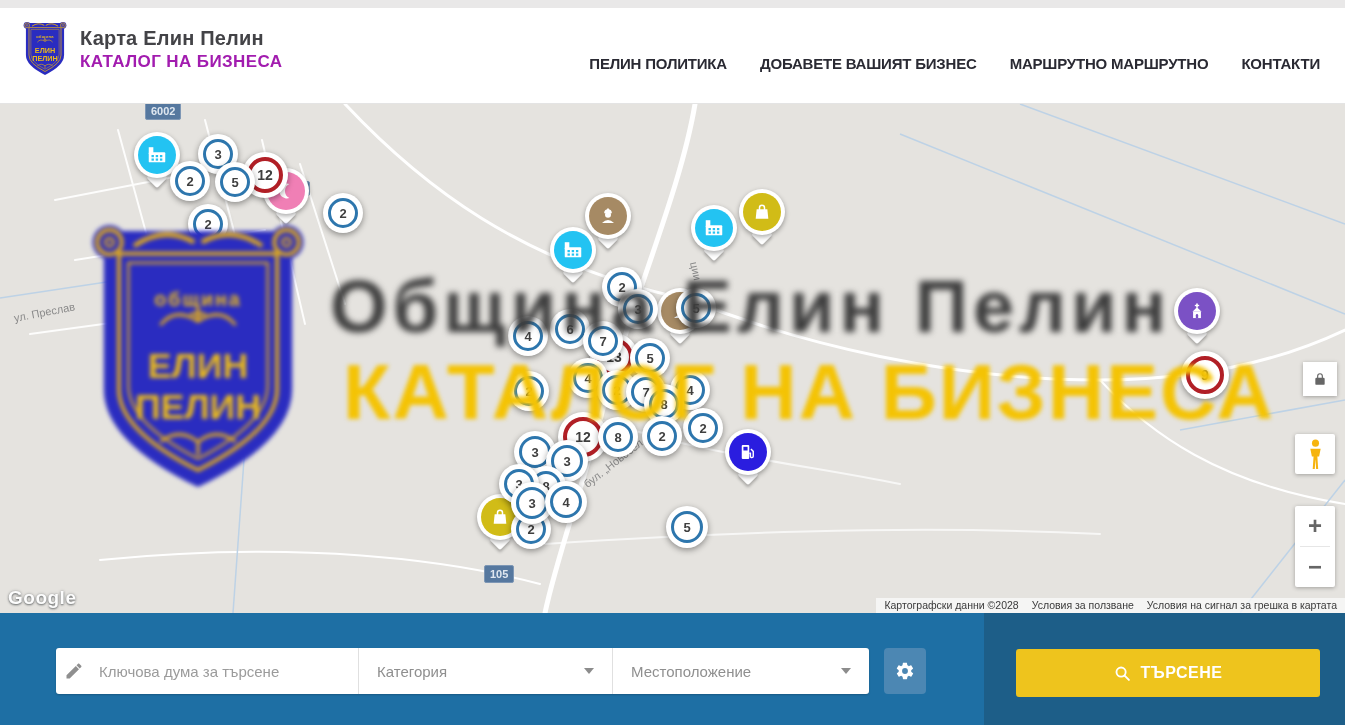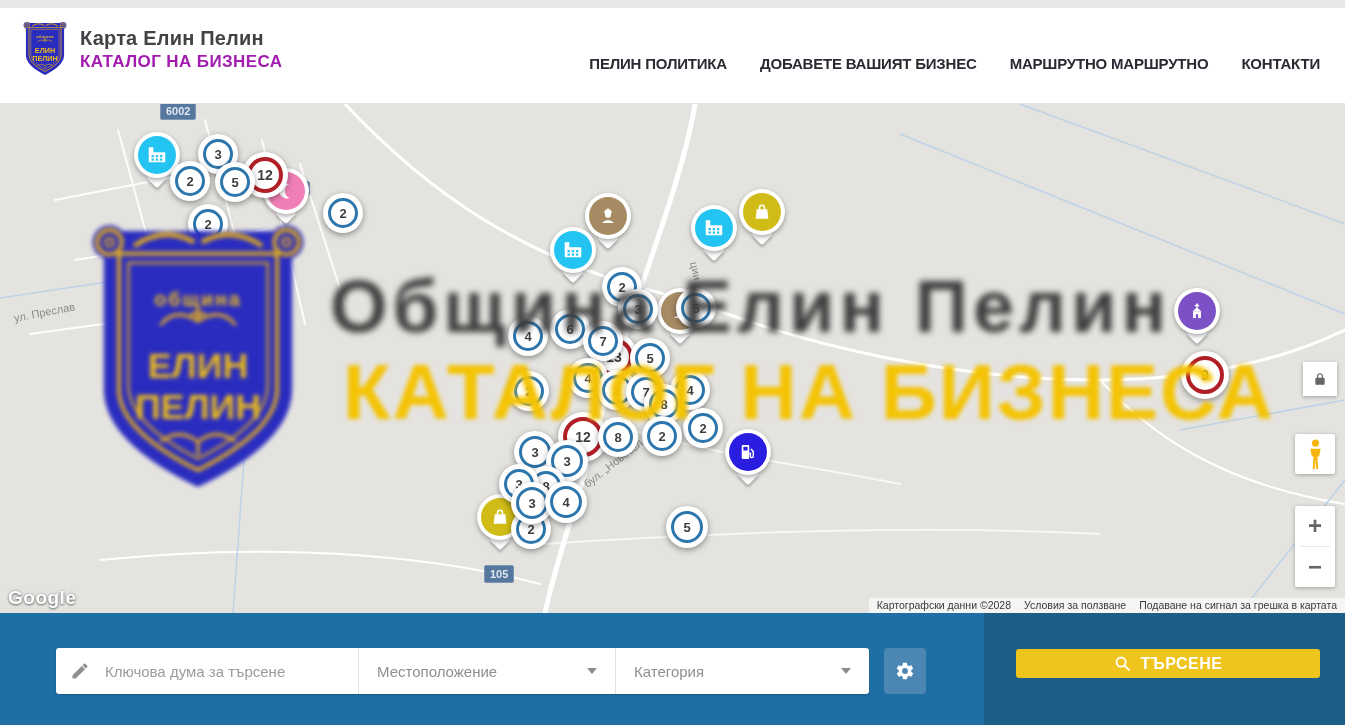--- a/index.html
+++ b/index.html
@@ -50,29 +50,29 @@
   .ctrl-lock { left:1303px; top:258px; width:34px; height:34px; }
   .ctrl-pegman { left:1295px; top:330px; width:40px; height:40px; border-radius:2px; }
   .ctrl-zoom { position:absolute; left:1295px; top:402px; width:40px; height:81px; background:#fff; border-radius:2px; box-shadow:0 1px 4px rgba(0,0,0,.3); display:flex; flex-direction:column; z-index:10; }
   .zoom-btn { flex:1; display:flex; align-items:center; justify-content:center; font-size:24px; font-weight:bold; color:#666; cursor:pointer; }
   .zoom-divider { height:1px; background:#e6e6e6; margin:0 5px; }
 
   
   .search-bar { position:absolute; top:613px; left:0; width:1345px; height:112px; background:#1e6fa4; }
   .search-panel-right { position:absolute; left:984px; top:0; width:361px; height:112px; background:#1d5e88; }
   .search-group { position:absolute; left:56px; top:35px; width:813px; height:46px; background:#fff; border-radius:3px; display:flex; align-items:stretch; z-index:2; box-shadow:0 1px 2px rgba(0,0,0,.2); }
-  .sg-keyword { width:302px; display:flex; align-items:center; padding-left:14px; gap:13px; }
+  .sg-keyword { width:302px; display:flex; align-items:center; padding-left:8px; gap:13px; }
   .sg-keyword input { border:none; outline:none; font-size:15px; color:#555; width:230px; font-family:"Liberation Sans", sans-serif; }
   .sg-keyword input::placeholder { color:#9b9b9b; opacity:1; }
   .sg-select { border-left:1px solid #e0e0e0; display:flex; align-items:center; justify-content:space-between; padding:0 18px 0 18px; font-size:15px; color:#8f8f8f; cursor:pointer; }
   .sg-cat { width:254px; }
   .sg-loc { width:257px; }
   .caret { width:0; height:0; border-left:5px solid transparent; border-right:5px solid transparent; border-top:6px solid #8c8c8c; }
   .gear-btn { position:absolute; left:884px; top:35px; width:42px; height:46px; border-radius:4px; background:#4c87b3; display:flex; align-items:center; justify-content:center; z-index:2; cursor:pointer; }
-  .search-btn { position:absolute; left:1016px; top:36px; width:304px; height:29px; border-radius:3px; background:#eec41d; display:flex; align-items:center; justify-content:center; gap:10px; color:#fff; font-size:16px; font-weight:bold; letter-spacing:.5px; z-index:2; cursor:pointer; border:none; }
+  .search-btn { position:absolute; left:1016px; top:36px; width:304px; height:48px; border-radius:3px; background:#eec41d; display:flex; align-items:center; justify-content:center; gap:10px; color:#fff; font-size:16px; font-weight:bold; letter-spacing:.5px; z-index:2; cursor:pointer; border:none; }
 </style>
 </head>
 <body>
 
 <div class="page">
 
   <div class="top-strip"></div>
 
   <div class="header">
     <div class="brand">
@@ -121,21 +121,21 @@
         <path d="M900,30 L1345,210"></path>
         <path d="M1020,0 L1345,120"></path>
         <path d="M1240,509 L1345,376"></path>
         <path d="M0,194 L120,176"></path>
         <path d="M248,300 L233,509"></path>
         <path d="M1180,326 L1345,296"></path>
       </g>
     </svg>
 
     <div id="map-markers">
-        <div class="road-badge" style="left: 160px; top: -2px;">6002</div>
+        <div class="road-badge" style="left: 145px; top: -2px;">6002</div>
         <div class="road-badge" style="left: 484px; top: 461px;">105</div>
         <div class="road-badge" style="left: 297px; top: 77px;"></div>
         <div class="street-label" style="left: 14px; top: 208px; transform: rotate(-11deg);">ул. Преслав</div>
         <div class="street-label" style="left: 585px; top: 375px; transform: rotate(-38deg);">бул. „Новосел</div>
         <div class="street-label" style="left: 694px; top: 152px; transform: rotate(78deg);">ции</div>
         <div class="pin" style="left: 134px; top: 28px;">
           <span class="pin-tail"></span>
           <span class="pin-body"></span>
           <span class="pin-circle" style="background:#23c3f2">
             <span>
@@ -397,21 +397,21 @@
       <text x="60" y="108" text-anchor="middle" font-size="19" font-weight="bold" fill="#e8b91e">ПЕЛИН</text>
       <path d="M40 120 Q50 112 60 120 Q70 112 80 120 M60 120 V127" stroke="#e2ac1b" stroke-width="1.6" fill="none"></path>
     </svg>
     <div class="wm-title">Община Елин Пелин</div>
     <div class="wm-subtitle">КАТАЛОГ НА БИЗНЕСА</div>
 
     <div class="google-logo">Google</div>
     <div class="attribution">
       <span>Картографски данни ©2028</span>
       <a href="#">Условия за ползване</a>
-      <a href="#">Подаване на сигнал за грешка в картата</a>
+      <a href="#">Условия на сигнал за грешка в картата</a>
     </div>
     <div class="ctrl ctrl-lock">
       <svg width="14" height="16" viewBox="0 0 24 24">
           <path fill="#666" d="M12 2a5 5 0 0 0-5 5v3H6a2 2 0 0 0-2 2v8a2 2 0 0 0 2 2h12a2 2 0 0 0 2-2v-8a2 2 0 0 0-2-2h-1V7a5 5 0 0 0-5-5zm-3 8V7a3 3 0 0 1 6 0v3H9z"></path>
         </svg>
     </div>
     <div class="ctrl ctrl-pegman">
       <svg width="15" height="31" viewBox="0 0 14 30">
           <circle cx="7" cy="4" r="3.4" fill="#f6b40e"></circle>
           <path d="M2 9.5 L12 9.5 L10.5 17 H8.8 L9.6 29 H7.6 L7 20 H6.9 L6.3 29 H4.3 L5.1 17 H3.5 Z" fill="#f6b40e"></path>
@@ -426,26 +426,26 @@
 
   <div class="search-bar">
     <div class="search-panel-right"></div>
     <div class="search-group">
       <div class="sg-keyword">
         <svg width="20" height="20" viewBox="0 0 24 24">
             <path fill="#8f8f8f" d="M3 17.2V21h3.8L18 9.8 14.2 6 3 17.2zM20.7 7.1c.4-.4.4-1 0-1.4l-2.4-2.4c-.4-.4-1-.4-1.4 0L15 5.2 18.8 9l1.9-1.9z"></path>
           </svg>
         <input type="text" placeholder="Ключова дума за търсене" style="">
       </div>
+      <div class="sg-select sg-cat">
+        <span>Категория</span>
+        <span class="caret"></span>
+      </div>
       <div class="sg-select sg-loc">
         <span>Местоположение</span>
-        <span class="caret"></span>
-      </div>
-      <div class="sg-select sg-cat">
-        <span>Категория</span>
         <span class="caret"></span>
       </div>
     </div>
     <div class="gear-btn">
       <svg width="20" height="20" viewBox="0 0 24 24">
           <path fill="#fff" d="M19.4 13c0-.3.1-.6.1-1s0-.7-.1-1l2.1-1.6c.2-.2.2-.4.1-.6l-2-3.4c-.1-.2-.4-.3-.6-.2l-2.5 1a7 7 0 0 0-1.7-1l-.4-2.6c0-.2-.2-.4-.5-.4h-4c-.2 0-.4.2-.5.4l-.4 2.6c-.6.3-1.2.6-1.7 1l-2.5-1c-.2-.1-.5 0-.6.2l-2 3.4c-.1.2-.1.5.1.6L4.5 11c0 .3-.1.6-.1 1s0 .7.1 1l-2.1 1.6c-.2.2-.2.4-.1.6l2 3.4c.1.2.4.3.6.2l2.5-1c.5.4 1.1.7 1.7 1l.4 2.6c0 .2.2.4.5.4h4c.2 0 .4-.2.5-.4l.4-2.6c.6-.3 1.2-.6 1.7-1l2.5 1c.2.1.5 0 .6-.2l2-3.4c.1-.2.1-.5-.1-.6L19.4 13zM12 15.5a3.5 3.5 0 1 1 0-7 3.5 3.5 0 0 1 0 7z"></path>
         </svg>
     </div>
     <button class="search-btn">
       <svg width="17" height="17" viewBox="0 0 24 24">

